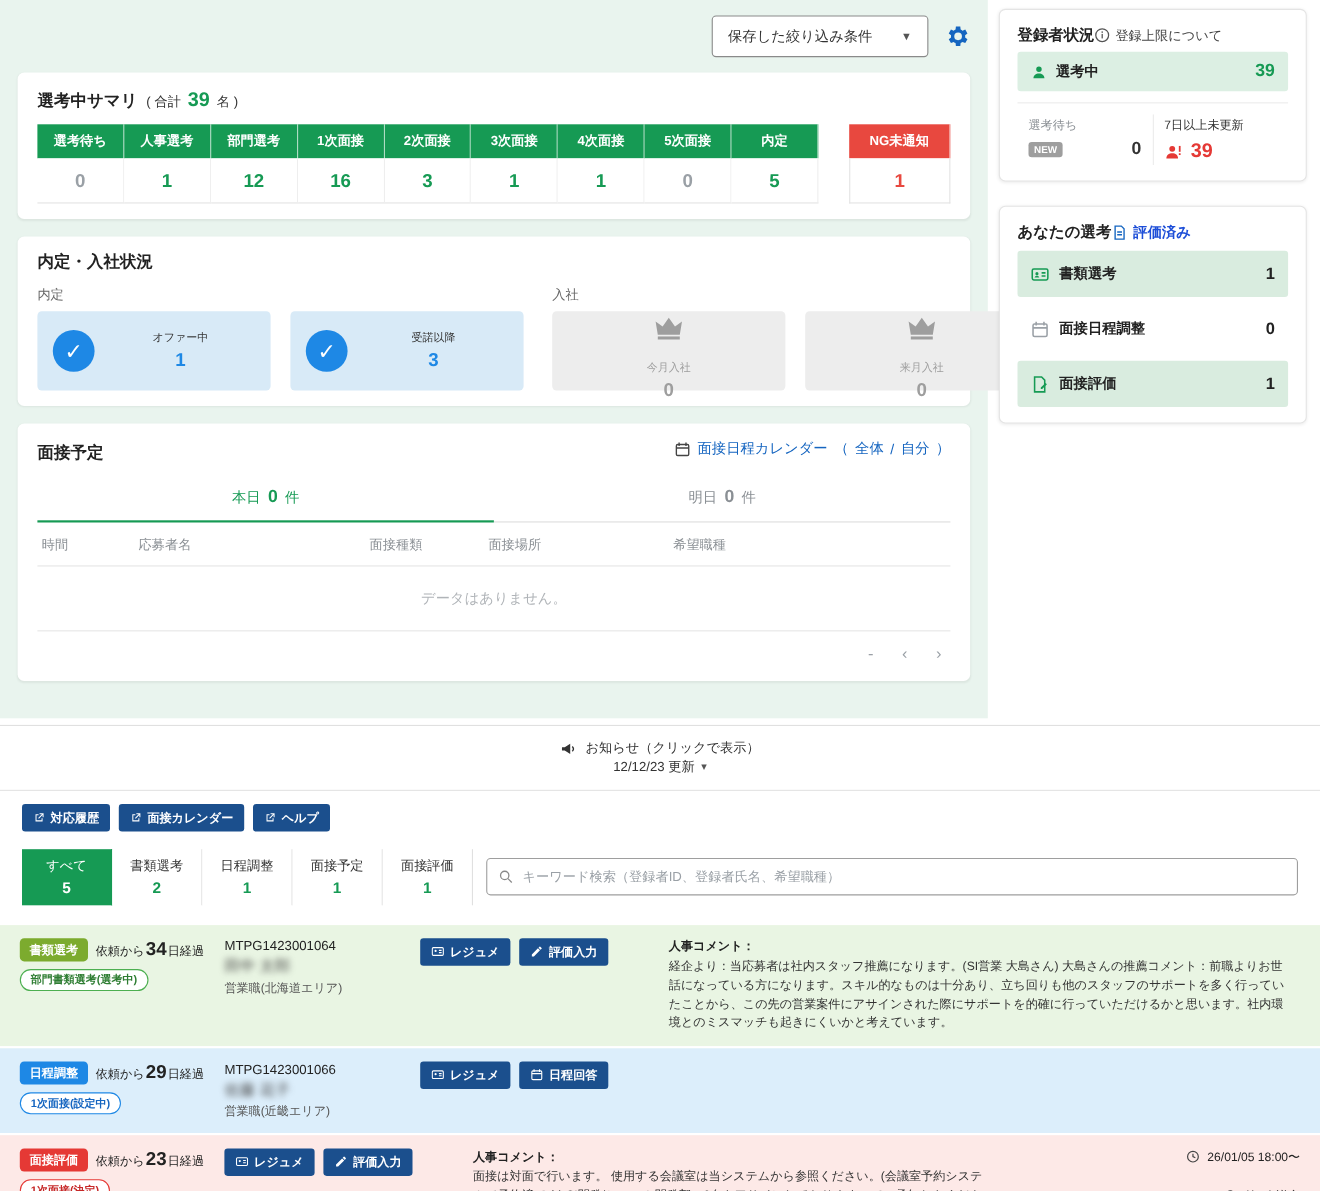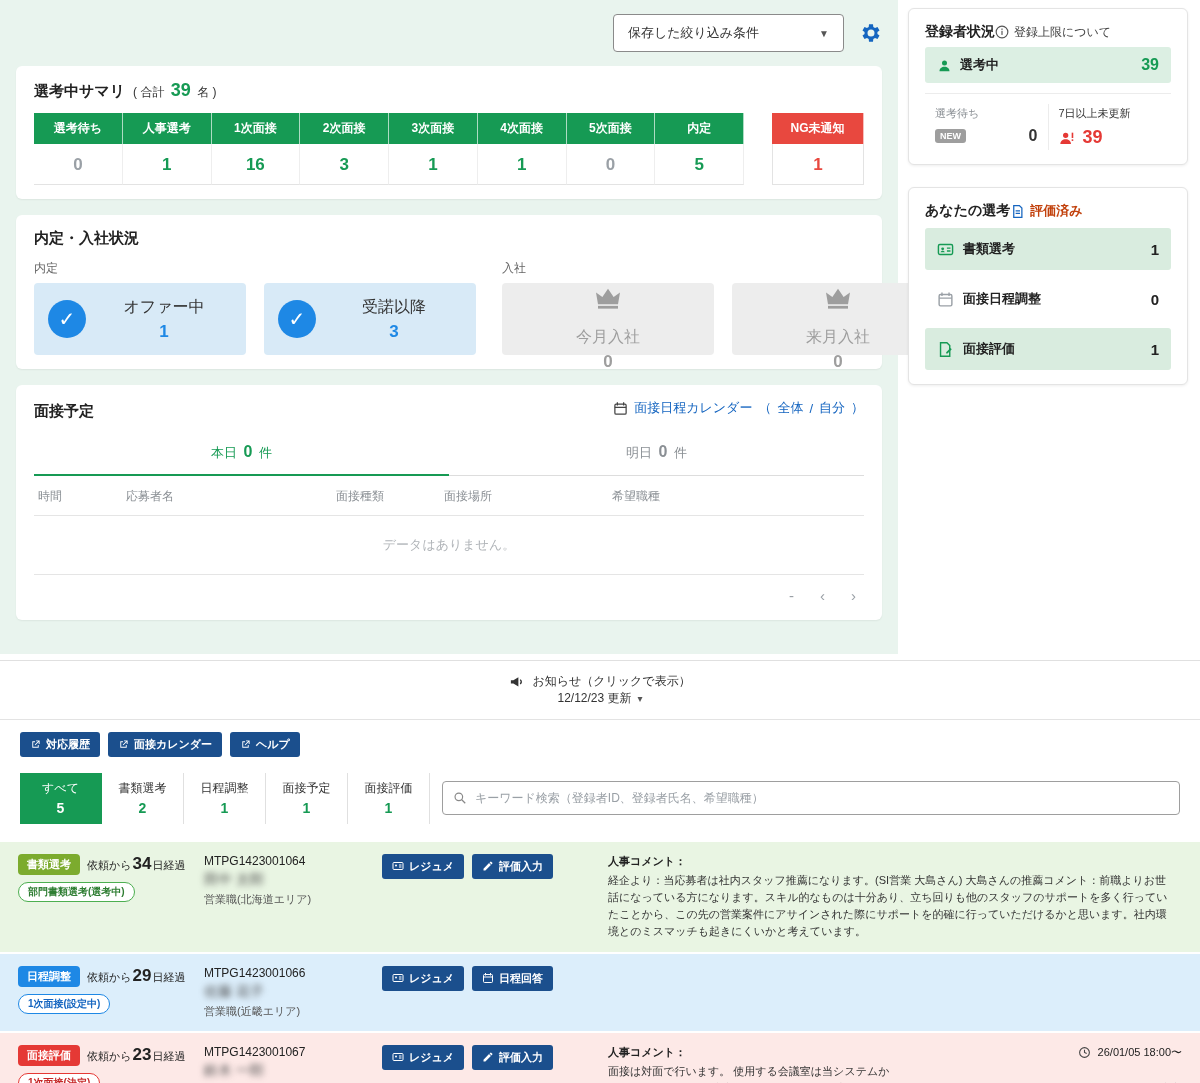--- a/index.html
+++ b/index.html
@@ -11,21 +11,21 @@
     font-size: 12px;
   }
   button { font-family: inherit; border: none; background: none; cursor: pointer; }
 
   
   .top-wrap { display: flex; align-items: flex-start; }
   .main-panel { width: 898px; background: #e9f4ee; padding: 14px 16px 18px; }
   .right-col { flex: 1; padding: 8px 12px 0 10px; }
 
   .top-bar { display: flex; justify-content: flex-end; align-items: center; gap: 14px; margin-bottom: 14px; }
-  .filter-dd { background: #fff; border: 1px solid #8a8a8a; border-radius: 4px; padding: 9px 14px; font-size: 13px; color: #333; display: flex; align-items: center; gap: 60px; margin-left: 16px; }
+  .filter-dd { background: #fff; border: 1px solid #8a8a8a; border-radius: 4px; padding: 9px 14px; font-size: 13px; color: #333; display: flex; align-items: center; gap: 26px; margin-left: 16px; }
   .dd-caret { font-size: 10px; color: #555; }
   .gear-btn { line-height: 0; }
 
   .card { background: #fff; border-radius: 6px; padding: 14px 18px; margin-bottom: 16px; box-shadow: 0 1px 2px rgba(0,0,0,.06); }
   .card-head { display: flex; align-items: baseline; justify-content: space-between; margin-bottom: 12px; }
   .card-title { font-size: 15px; font-weight: bold; color: #222; }
   .total-wrap { font-size: 12px; color: #333; margin-left: 8px; }
   .total-num { color: #169a54; font-size: 18px; margin: 0 3px; }
   .head-left { display: flex; align-items: baseline; }
 
@@ -42,21 +42,21 @@
   
   .offer-row { display: flex; gap: 26px; }
   .offer-group .group-label { font-size: 12px; color: #666; margin-bottom: 6px; }
   .boxes { display: flex; gap: 18px; }
   .obox { width: 212px; height: 72px; border-radius: 4px; display: flex; align-items: center; padding: 0 14px; gap: 10px; }
   .obox.blue { background: #d8eaf7; }
   .obox.gray { background: #ededed; flex-direction: column; }
   .check-circle { width: 38px; height: 38px; border-radius: 50%; background: #1e88e5; color: #fff; font-size: 20px; font-weight: bold; display: flex; align-items: center; justify-content: center; flex: 0 0 38px; }
   .crown-icon { color: #9e9e9e; line-height: 0; flex: 0 0 34px; text-align: center; }
   .obox-body { flex: 1; text-align: center; }
-  .obox-label { font-size: 16px; color: #333; margin-bottom: 4px; }
+  .obox-label { font-size: 10px; color: #333; margin-bottom: 4px; }
   .obox.gray .obox-label { color: #9e9e9e; }
   .obox-val { font-size: 17px; font-weight: bold; color: #1e88e5; }
   .obox.gray .obox-val { color: #9e9e9e; }
 
   
   .cal-link { display: flex; align-items: center; gap: 6px; font-size: 13px; color: #1565c0; }
   .cal-link a { color: #1565c0; text-decoration: none; cursor: pointer; }
   .iv-tabs { display: flex; margin-top: 4px; }
   .iv-tab { flex: 1; text-align: center; padding: 10px 0 12px; font-size: 13px; color: #8a8f94; border-bottom: 1px solid #ddd; cursor: pointer; }
   .iv-tab b { font-size: 16px; margin: 0 3px; }
@@ -82,21 +82,21 @@
   .sel-row .lbl { font-size: 13px; font-weight: bold; color: #222; flex: 1; }
   .sel-row .val { font-size: 16px; font-weight: bold; color: #169a54; }
   .split { display: flex; border-top: 1px solid #ececec; padding-top: 10px; }
   .split-col { flex: 1; padding: 2px 10px; }
   .split-col + .split-col { border-left: 1px solid #ececec; }
   .split-label { font-size: 11px; color: #8a8f94; margin-bottom: 6px; }
   .split-label.dark { color: #333; }
   .split-val { display: flex; align-items: center; gap: 8px; font-size: 16px; font-weight: bold; color: #333; justify-content: space-between; }
   .split-val.red { color: #e53935; font-size: 18px; justify-content: flex-start; }
   .new-badge { background: #9e9e9e; color: #fff; font-size: 9px; font-weight: bold; border-radius: 3px; padding: 2px 5px; }
-  .eval-link { display: flex; align-items: center; gap: 5px; font-size: 13px; color: #c2410c; font-weight: bold; cursor: pointer; }
+  .eval-link { display: flex; align-items: center; gap: 5px; font-size: 13px; color: #1d4ed8; font-weight: bold; cursor: pointer; }
   .ys-item { display: flex; align-items: center; gap: 9px; padding: 12px 12px; border-radius: 3px; margin-top: 8px; }
   .ys-item.hl { background: #d9ecdf; }
   .ys-item .lbl { flex: 1; font-size: 13px; font-weight: bold; color: #222; }
   .ys-item .val { font-size: 15px; font-weight: bold; color: #222; }
   .ico-g { color: #169a54; line-height: 0; }
   .ico-gray { color: #9aa0a6; line-height: 0; }
   .ico-red { color: #e53935; line-height: 0; }
   .ico-blue { color: #1565c0; line-height: 0; }
   .ico-dark { color: #444; line-height: 0; }
 
@@ -178,20 +178,24 @@
       <div class="sum-table">
         <div class="sum-col zero">
           <div class="sum-h">選考待ち</div>
           <div class="sum-v">0</div>
         </div>
         <div class="sum-col">
           <div class="sum-h">人事選考</div>
           <div class="sum-v">1</div>
         </div>
         <div class="sum-col">
+          <div class="sum-h">部門選考</div>
+          <div class="sum-v">12</div>
+        </div>
+        <div class="sum-col">
           <div class="sum-h">1次面接</div>
           <div class="sum-v">16</div>
         </div>
         <div class="sum-col">
           <div class="sum-h">2次面接</div>
           <div class="sum-v">3</div>
         </div>
         <div class="sum-col">
           <div class="sum-h">3次面接</div>
           <div class="sum-v">1</div>
@@ -560,25 +564,20 @@
     </div>
 
     <div class="lrow bg-pink">
       <div class="c1">
         <div class="c1-top">
           <span class="badge b-eval">面接評価</span>
           <span class="elapsed"><span>依頼から</span><b>23</b><span>日経過</span></span>
         </div>
         <span class="stage s-red">1次面接(決定)</span>
       </div>
-      <div class="c2">
-        <div class="rid">MTPG1423001067</div>
-        <div class="rname">鈴木 一郎</div>
-        <div class="rjob"></div>
-      </div>
       <div class="c3">
         <button class="act-btn">
           <svg viewBox="0 0 24 24" width="12" height="12" fill="none" stroke="#fff" stroke-width="2">
               <rect x="2" y="5" width="20" height="14" rx="2"></rect>
               <circle cx="8" cy="11" r="2" fill="#fff" stroke="none"></circle>
               <path d="M14 10h5M14 14h5"></path>
             </svg>
           <span>レジュメ</span>
         </button>
         <button class="act-btn">

